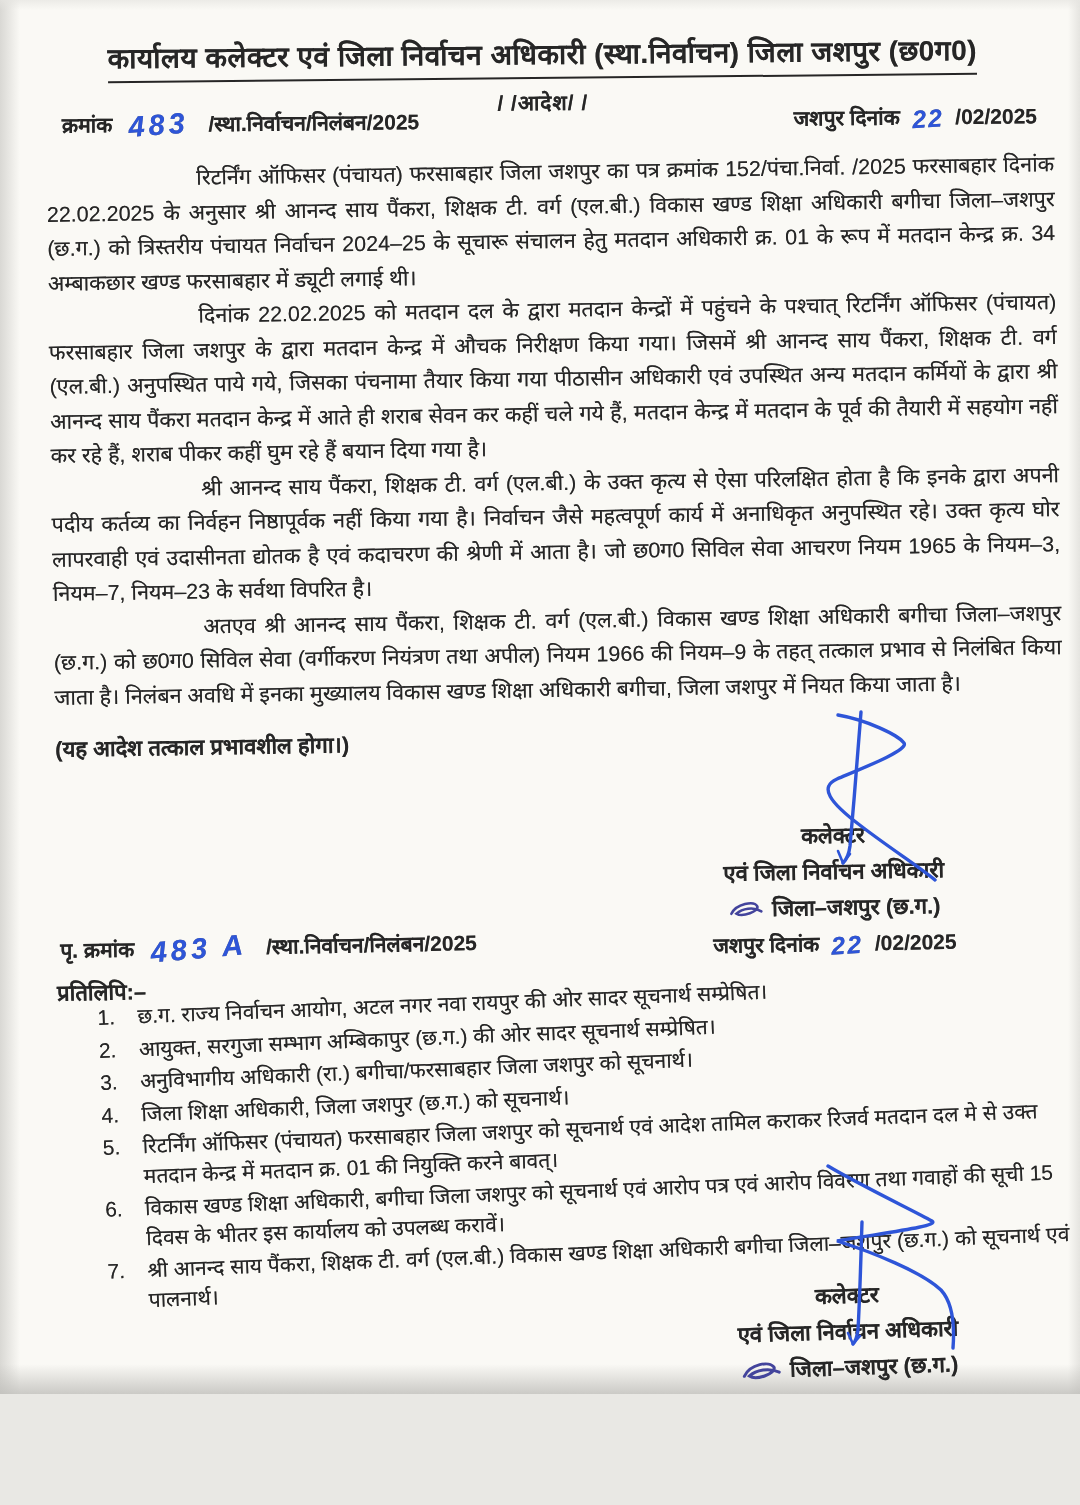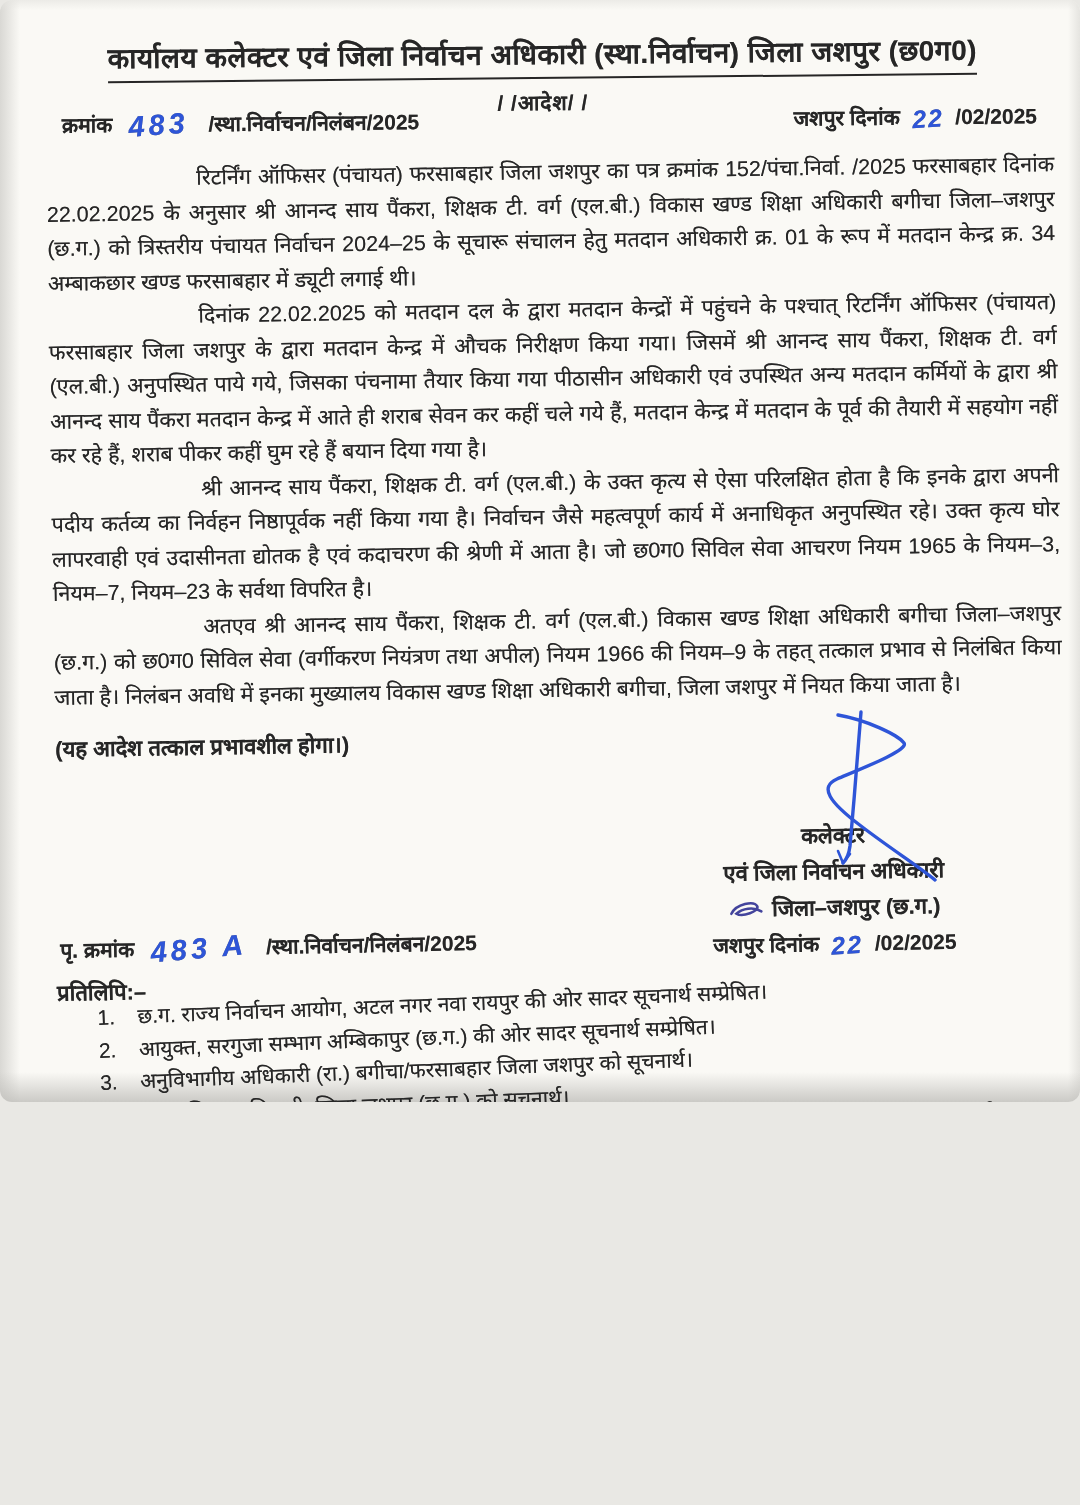--- a/index.html
+++ b/index.html
@@ -1,24 +1,23 @@
 <!DOCTYPE html>
 <html lang="hi" style="--paper: #faf9f5; --ink: #262626; --pen: #2e55d8; --pen_dark: #43449c;"><head>
 <meta charset="utf-8">
 <style>
   html,body{margin:0;padding:0;background:#e9e8e4;}
   .page{
     position:relative;
-    width:1080px;height:1102px;
+    width:1080px;height:1394px;
     margin:0 auto;
     background:var(--paper,#faf9f5);
     overflow:hidden;
     font-family:"Liberation Sans","DejaVu Sans",sans-serif;
     color:var(--ink,#262626);
-    border-radius:12px;
   }
   
   .edge{position:absolute;pointer-events:none;}
   .edge-left{left:0;top:0;width:20px;height:100%;
     background:linear-gradient(to right,#d3d2ce,rgba(211,210,206,0));opacity:.85;}
   .edge-right{right:0;top:0;width:12px;height:100%;
     background:linear-gradient(to left,#e0dfdb,rgba(224,223,219,0));opacity:.8;}
   .edge-bottom{left:0;bottom:0;width:100%;height:30px;
     background:linear-gradient(to top,#bfbeba,rgba(191,190,186,0));opacity:.8;}
   .edge-top{left:0;top:0;width:100%;height:10px;

